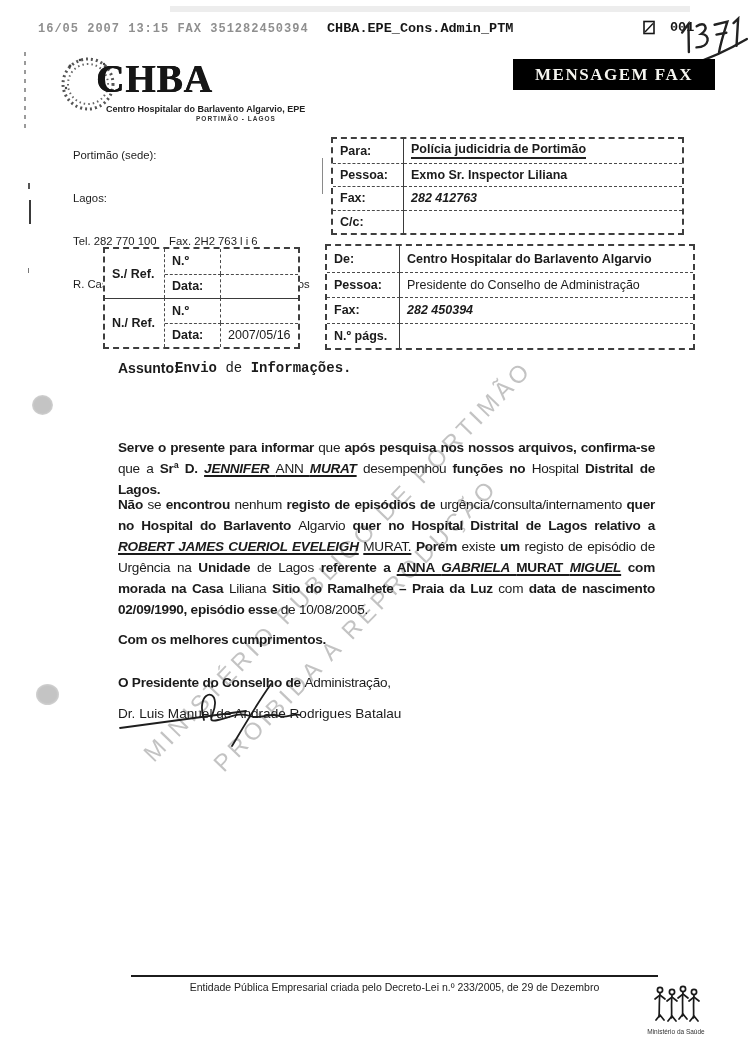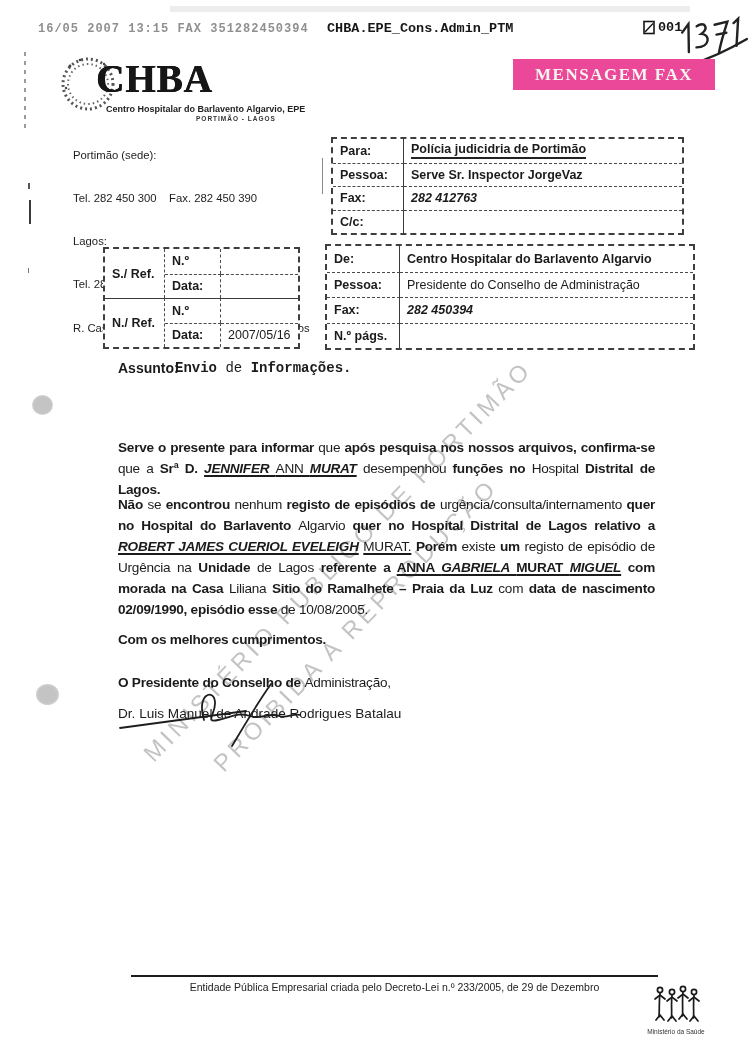--- a/index.html
+++ b/index.html
@@ -18,25 +18,25 @@
   .hole{border-radius:50%;background:radial-gradient(#c4c4c4 55%,#d9d9d9 80%,rgba(255,255,255,0));}
   .hole1{left:32px;top:395px;width:21px;height:20px;}
   .hole2{left:36px;top:684px;width:23px;height:21px;}
 
   
   .fx-time{left:38px;top:22px;font-family:"Liberation Mono",monospace;font-size:12px;
            letter-spacing:1px;color:#8f8f8f;font-weight:bold;}
   .fx-station{left:327px;top:21px;font-family:"Liberation Mono",monospace;font-size:13.5px;
            color:#161616;font-weight:bold;}
   .fx-page{left:643px;top:20px;font-family:"Liberation Mono",monospace;font-size:13.5px;
-           color:#161616;font-weight:bold;display:flex;align-items:center;gap:2px;}
+           color:#161616;font-weight:bold;display:flex;align-items:center;gap:14px;}
   .hand-num{left:676px;top:16px;}
 
   
-  .banner{left:513px;top:59px;width:202px;height:31px;background:#ec4899;color:#f5f5f0;
+  .banner{left:513px;top:59px;width:202px;height:31px;background:#000000;color:#f5f5f0;
           display:flex;align-items:center;justify-content:center;
           font-family:"Liberation Serif",serif;font-size:17px;font-weight:bold;letter-spacing:1.5px;}
 
   
   .logo{left:62px;top:54px;width:240px;height:72px;}
   .logo-ring{position:absolute;left:-4px;top:0px;}
   .logo-acronym{position:absolute;left:34px;top:2px;font-family:"Liberation Serif",serif;
     font-size:39px;font-weight:bold;letter-spacing:1px;color:#161616;
     text-shadow:0.7px 0 #161616,0 0.4px #161616;}
   .logo-name{position:absolute;left:44px;top:50px;font-size:9px;font-weight:bold;color:#222;white-space:nowrap;}
@@ -137,33 +137,32 @@
       <circle cx="8" cy="34" r="1.2" fill="#444"></circle>
         <circle cx="22" cy="6" r="1.3" fill="#444"></circle>
     </svg>
     <div class="logo-acronym">CHBA</div>
     <div class="logo-name">Centro Hospitalar do Barlavento Algarvio, EPE</div>
     <div class="logo-sub">PORTIMÃO - LAGOS</div>
   </div>
 
   <div class="abs contact">
     <div>Portimão (sede):</div>
-    <div>Tel. 282 450 300    Fax. 282 450 390</div>
     <div>Lagos:</div>
     <div>Tel. 282 770 100    Fax. 2H2 763 l i 6</div>
     <div>R. Castelo dos Governadores, 8600-563 Lagos</div>
   </div>
 
   <div class="abs tbl recipient">
     <div class="cell lab">Para:</div>
     <div class="cell bold val-underline">
         <span>Polícia judicidria de Portimão</span>
       </div>
     <div class="cell lab rt">Pessoa:</div>
-    <div class="cell bold rt">Serve Sr. Inspector JorgeVaz</div>
+    <div class="cell bold rt">Exmo Sr. Inspector Liliana</div>
     <div class="cell lab rt">Fax:</div>
     <div class="cell boldital rt">282 412763</div>
     <div class="cell lab rt">C/c:</div>
     <div class="cell rt"></div>
   </div>
 
   <div class="abs tbl reftbl">
     <div class="cell glab">S./ Ref.</div>
     <div class="cell flab">N.º</div>
     <div class="cell"></div>

